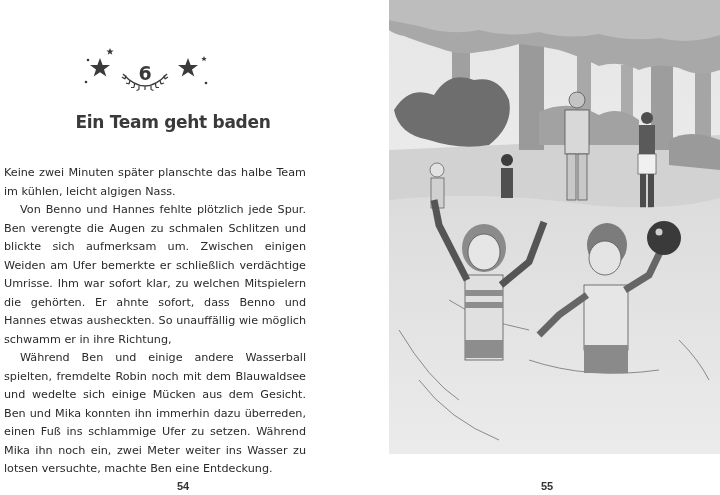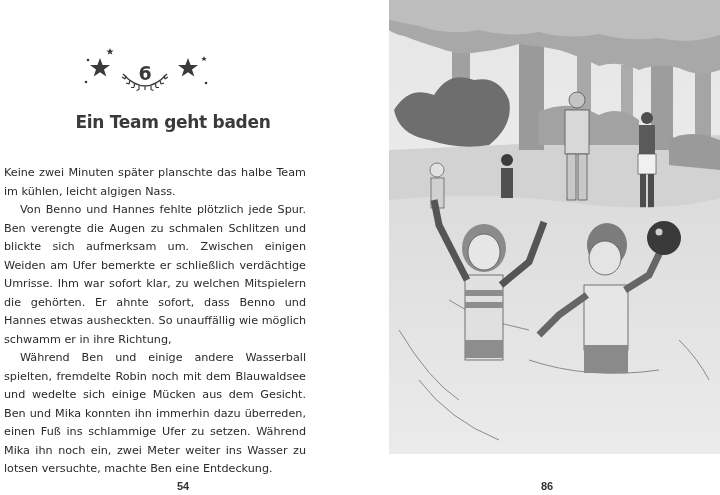--- a/index.html
+++ b/index.html
@@ -53,21 +53,21 @@
   <div class="body-text">
     <p>Keine zwei Minuten später planschte das halbe Team im kühlen, leicht algigen Nass.</p>
     <p class="indent">Von Benno und Hannes fehlte plötzlich jede Spur. Ben verengte die Augen zu schmalen Schlitzen und blickte sich aufmerksam um. Zwischen einigen Weiden am Ufer bemerkte er schließlich verdächtige Umrisse. Ihm war sofort klar, zu welchen Mitspielern die gehörten. Er ahnte sofort, dass Benno und Hannes etwas ausheckten. So unauffällig wie möglich schwamm er in ihre Richtung,</p>
     <p class="indent">Während Ben und einige andere Wasserball spielten, fremdelte Robin noch mit dem Blauwaldsee und wedelte sich einige Mücken aus dem Gesicht. Ben und Mika konnten ihn immerhin dazu überreden, einen Fuß ins schlammige Ufer zu setzen. Während Mika ihn noch ein, zwei Meter weiter ins Wasser zu lotsen versuchte, machte Ben eine Entdeckung.</p>
   </div>
 
   <div class="page-number pn-left">54</div>
 </div>
 
 <div class="page-right">
-  <div class="page-number pn-right" style="left:181px;">86</div>
+  <div class="page-number pn-right" style="left:181px;">55</div>
 </div>
 
 <svg class="illustration" viewBox="0 0 331 454" xmlns="http://www.w3.org/2000/svg">
   <defs>
     <linearGradient id="sky" x1="0" y1="0" x2="0" y2="1">
       <stop offset="0" stop-color="#e6e6e6"></stop>
       <stop offset="1" stop-color="#f2f2f2"></stop>
     </linearGradient>
     <linearGradient id="water" x1="0" y1="0" x2="0" y2="1">
       <stop offset="0" stop-color="#dcdcdc"></stop>

